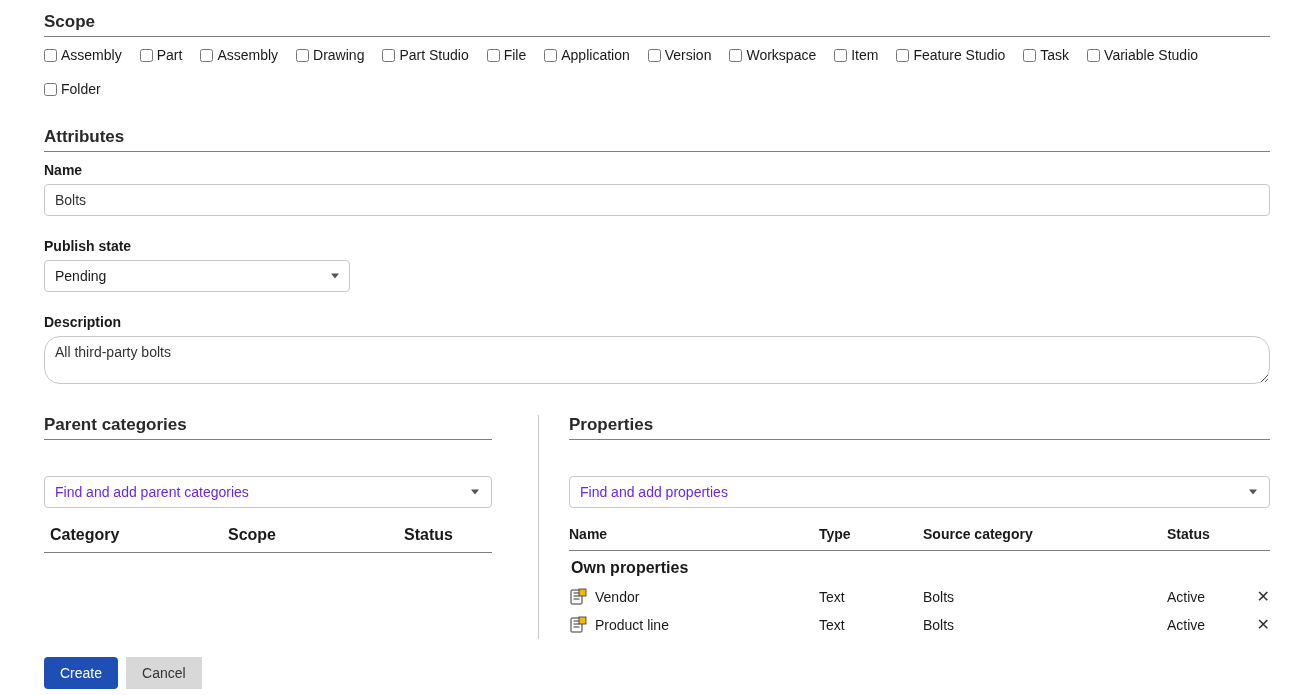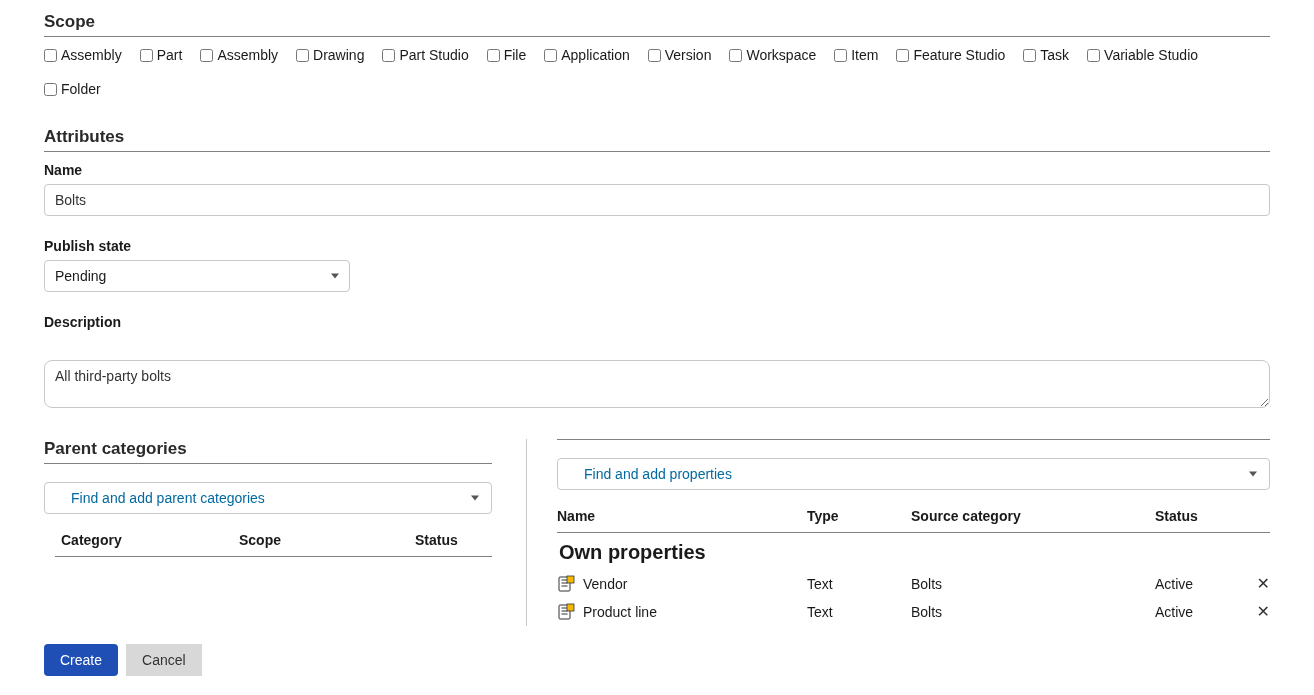--- a/index.html
+++ b/index.html
@@ -84,93 +84,91 @@
       height: 0;
       border-left: 4px solid transparent;
       border-right: 4px solid transparent;
       border-top: 5px solid #555;
     }
     .textarea-input {
       width: 100%;
       min-height: 46px;
       padding: 7px 10px;
       border: 1px solid #c8c8c8;
-      border-radius: 8px;
+      border-radius: 16px;
       font-size: 14px;
       font-family: inherit;
       color: #333;
       resize: both;
       outline: none;
-      margin-top: 24px;
     }
     .two-col {
       display: flex;
-      gap: 4px;
+      gap: 16px;
       margin-top: 28px;
     }
     .col-left {
       flex: 0 0 478px;
       padding-right: 30px;
     }
     .col-right {
       flex: 1;
       border-left: 1px solid #c8c8c8;
       padding-left: 30px;
     }
     .combo-input {
       position: relative;
       border: 1px solid #c8c8c8;
       border-radius: 4px;
-      padding: 7px 30px 7px 26px;
-      margin-top: 18px;
-      color: #0369a1;
+      padding: 7px 30px 7px 10px;
+      margin-top: 36px;
+      color: #6d28d9;
       font-size: 14px;
       background: #fff;
       cursor: text;
     }
     .combo-caret {
       position: absolute;
       right: 12px;
       top: 50%;
       transform: translateY(-50%);
       width: 0;
       height: 0;
       border-left: 4px solid transparent;
       border-right: 4px solid transparent;
       border-top: 5px solid #555;
     }
     .parent-table-head {
       display: flex;
       margin-top: 18px;
       font-weight: 600;
-      font-size: 14px;
+      font-size: 16px;
       border-bottom: 1px solid #808080;
       padding: 0 6px 8px 6px;
-      margin-left: 11px;
     }
     .parent-table-head .h1 { flex: 0 0 178px; }
     .parent-table-head .h2 { flex: 0 0 176px; }
     .parent-table-head .h3 { flex: 1; }
     .props-table {
       margin-top: 18px;
     }
     .props-head {
       display: flex;
       font-weight: 600;
       font-size: 14px;
       border-bottom: 1px solid #808080;
       padding: 0 0 8px 0;
     }
     .props-head .ph1 { flex: 0 0 250px; }
     .props-head .ph2 { flex: 0 0 104px; }
     .props-head .ph3 { flex: 0 0 244px; }
     .props-head .ph4 { flex: 1; }
     .group-label {
       font-weight: 600;
-      font-size: 20px;
+      font-size: 16px;
       padding: 8px 0 6px 2px;
     }
     .prop-row {
       display: flex;
       align-items: center;
       padding: 5px 0;
       font-size: 14px;
     }
     .prop-row .c1 { flex: 0 0 250px; display: flex; align-items: center; gap: 8px; }
     .prop-row .c2 { flex: 0 0 104px; }
@@ -304,20 +302,21 @@
       <span class="combo-caret"></span>
     </div>
     <div class="parent-table-head">
       <div class="h1">Category</div>
       <div class="h2">Scope</div>
       <div class="h3">Status</div>
     </div>
   </div>
 
   <div class="col-right">
+    <div class="section-title">Properties</div>
     <hr class="section-rule">
     <div class="combo-input">
       <span>Find and add properties</span>
       <span class="combo-caret"></span>
     </div>
     <div class="props-table">
       <div class="props-head">
         <div class="ph1">Name</div>
         <div class="ph2">Type</div>
         <div class="ph3">Source category</div>

